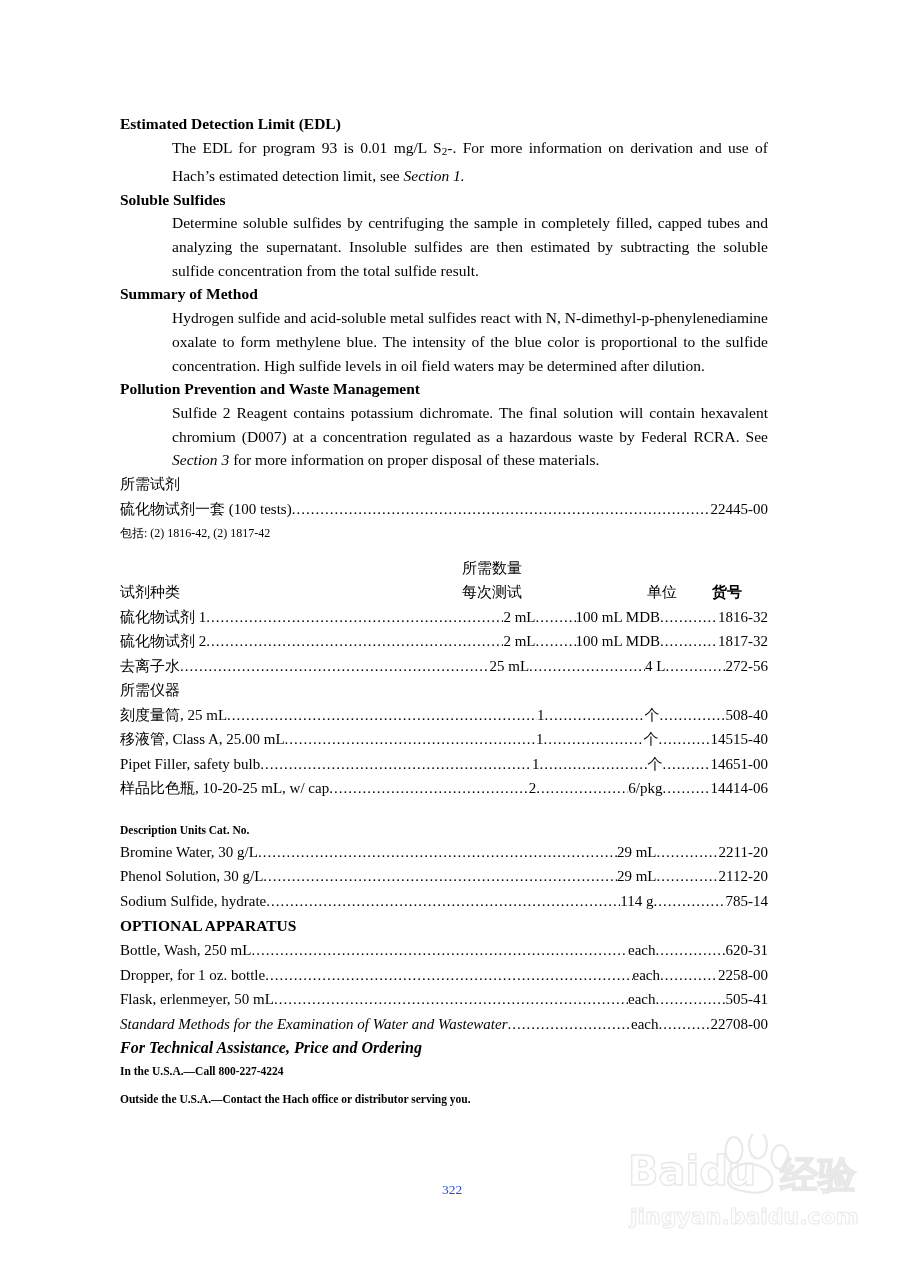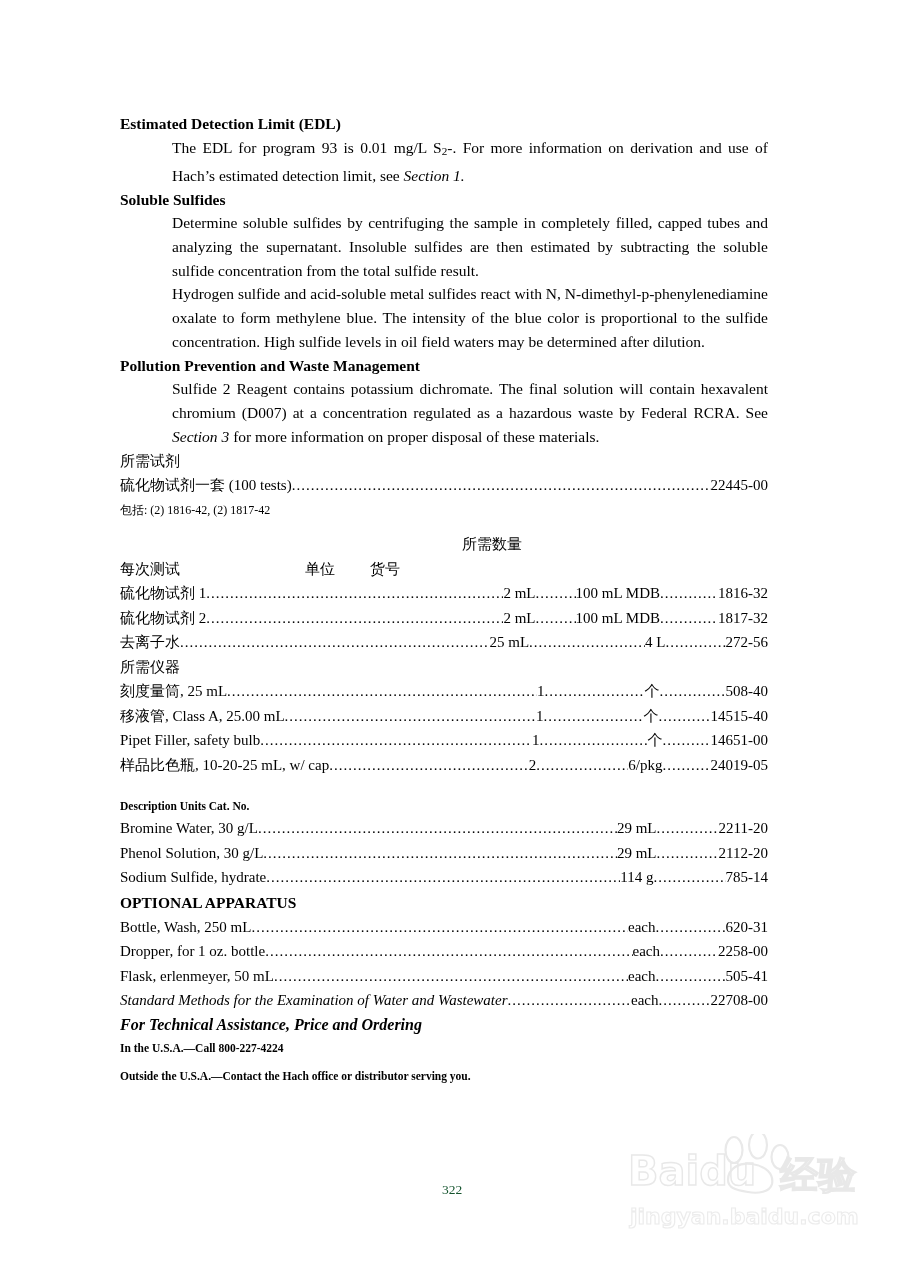--- a/index.html
+++ b/index.html
@@ -84,21 +84,21 @@
 
   .tbl-head {
     display: flex;
     font-size: 15px;
     line-height: 24.5px;
     white-space: nowrap;
   }
   .tbl-head .th-name { flex: 0 0 342px; }
   .tbl-head .th-qty  { flex: 0 0 150px; }
   .tbl-head .th-unit { flex: 0 0 100px; text-align: center; }
-  .tbl-head .th-cat  { flex: 0 0 auto; }
+  .tbl-head .th-cat  { flex: 0 0 auto; font-weight: bold; }
   .qty-title {
     font-size: 15px;
     line-height: 24.5px;
     margin: 0 0 0 342px;
   }
 
   .gap-sm { height: 10px; }
   .gap-md { height: 19px; }
 
   .opt-title {
@@ -127,21 +127,21 @@
     margin: 0;
   }
 
   .page-num {
     position: absolute;
     left: 0;
     top: 1182px;
     width: 904px;
     text-align: center;
     font-size: 13.5px;
-    color: #14532d;
+    color: #1d4ed8;
   }
 
   
   .watermark {
     position: absolute;
     left: 628px;
     top: 1134px;
     width: 262px;
     height: 108px;
     opacity: 1;
@@ -186,40 +186,42 @@
 
 <div class="page">
   <div class="content">
 
     <div class="h-sec">Estimated Detection Limit (EDL)</div>
     <div class="para"><span>The EDL for program 93 is 0.01 mg/L S</span><sub>2</sub><span>-. For more information on derivation and use of Hach’s estimated detection limit, see </span><span class="it">Section 1.</span></div>
 
     <div class="h-sec">Soluble Sulfides</div>
     <div class="para">Determine soluble sulfides by centrifuging the sample in completely filled, capped tubes and analyzing the supernatant. Insoluble sulfides are then estimated by subtracting the soluble sulfide concentration from the total sulfide result.</div>
 
+    <div class="h-sec">Summary of Method</div>
     <div class="para">Hydrogen sulfide and acid-soluble metal sulfides react with N, N-dimethyl-p-phenylenediamine oxalate to form methylene blue. The intensity of the blue color is proportional to the sulfide concentration. High sulfide levels in oil field waters may be determined after dilution.</div>
 
     <div class="h-sec">Pollution Prevention and Waste Management</div>
     <div class="para"><span>Sulfide 2 Reagent contains potassium dichromate. The final solution will contain hexavalent chromium (D007) at a concentration regulated as a hazardous waste by Federal RCRA. See </span><span class="it">Section 3</span><span> for more information on proper disposal of these materials.</span></div>
 
     <div class="cn-head">所需试剂</div>
 
     <div class="row">
       <span class="lbl">硫化物试剂一套  (100 tests)</span>
       <span class="dots">......................................................................................................................................................................................</span>
       <span class="val">22445-00</span>
     </div>
 
     <div class="cn">包括: (2) 1816-42, (2) 1817-42</div>
 
     <div class="gap-sm"></div>
 
     <div class="qty-title">所需数量</div>
 
     <div class="tbl-head">
+      <span class="th-name">试剂种类</span>
       <span class="th-qty">每次测试</span>
       <span class="th-unit">单位</span>
       <span class="th-cat">货号</span>
     </div>
 
     <div class="row">
       <span class="lbl">硫化物试剂  1</span>
       <span class="dots">......................................................................................................................................................................................</span>
       <span class="c-qty">2 mL</span>
       <span class="dots" style="flex:0 0 40px">......................................................................................................................................................................................</span>
@@ -280,21 +282,21 @@
       <span class="c-cat">14651-00</span>
     </div>
 
     <div class="row">
       <span class="lbl">样品比色瓶, 10-20-25 mL, w/ cap</span>
       <span class="dots">......................................................................................................................................................................................</span>
       <span class="c-qty">2</span>
       <span class="dots" style="flex:0 0 92px">......................................................................................................................................................................................</span>
       <span class="c-unit">6/pkg</span>
       <span class="dots" style="flex:0 0 48px">......................................................................................................................................................................................</span>
-      <span class="c-cat">24019-05</span>
+      <span class="c-cat">14414-06</span>
     </div>
 
     <div class="gap-md"></div>
 
     <div class="small-bold">Description Units Cat. No.</div>
 
     <div class="row">
       <span class="lbl">Bromine Water, 30 g/L</span>
       <span class="dots">......................................................................................................................................................................................</span>
       <span class="c-unit">29 mL</span>

